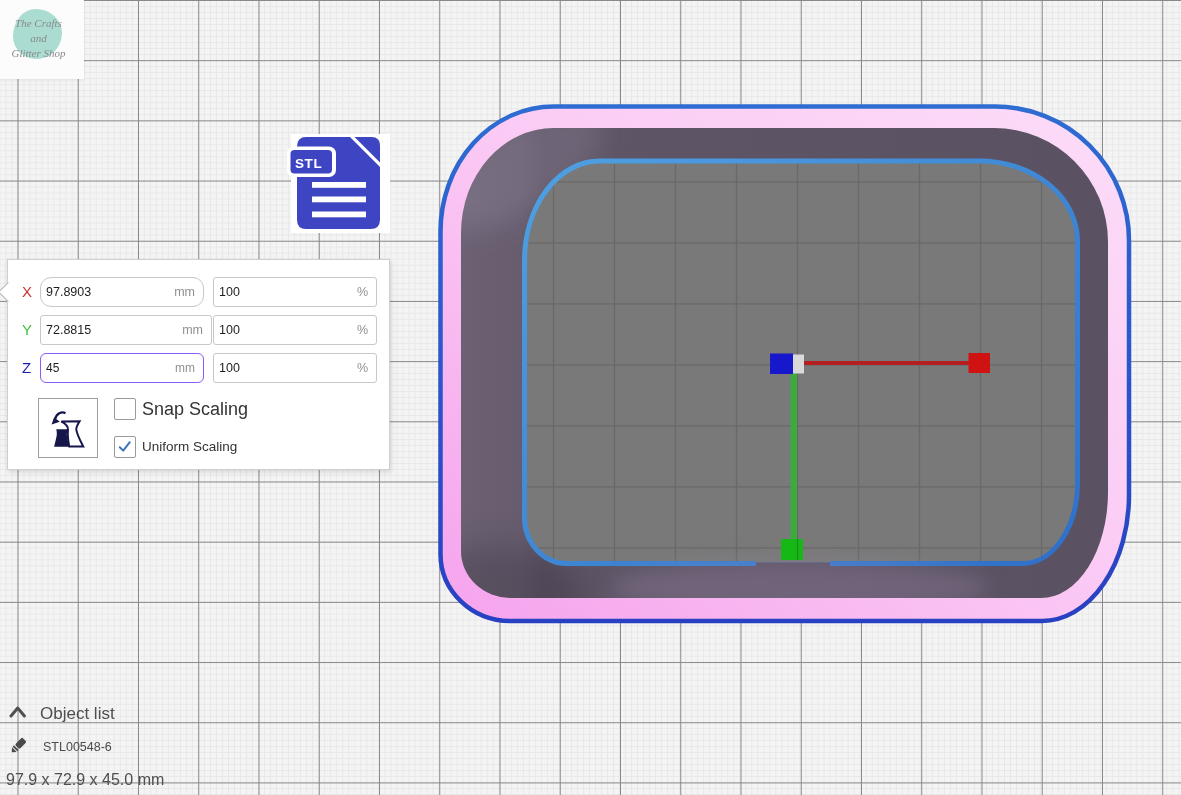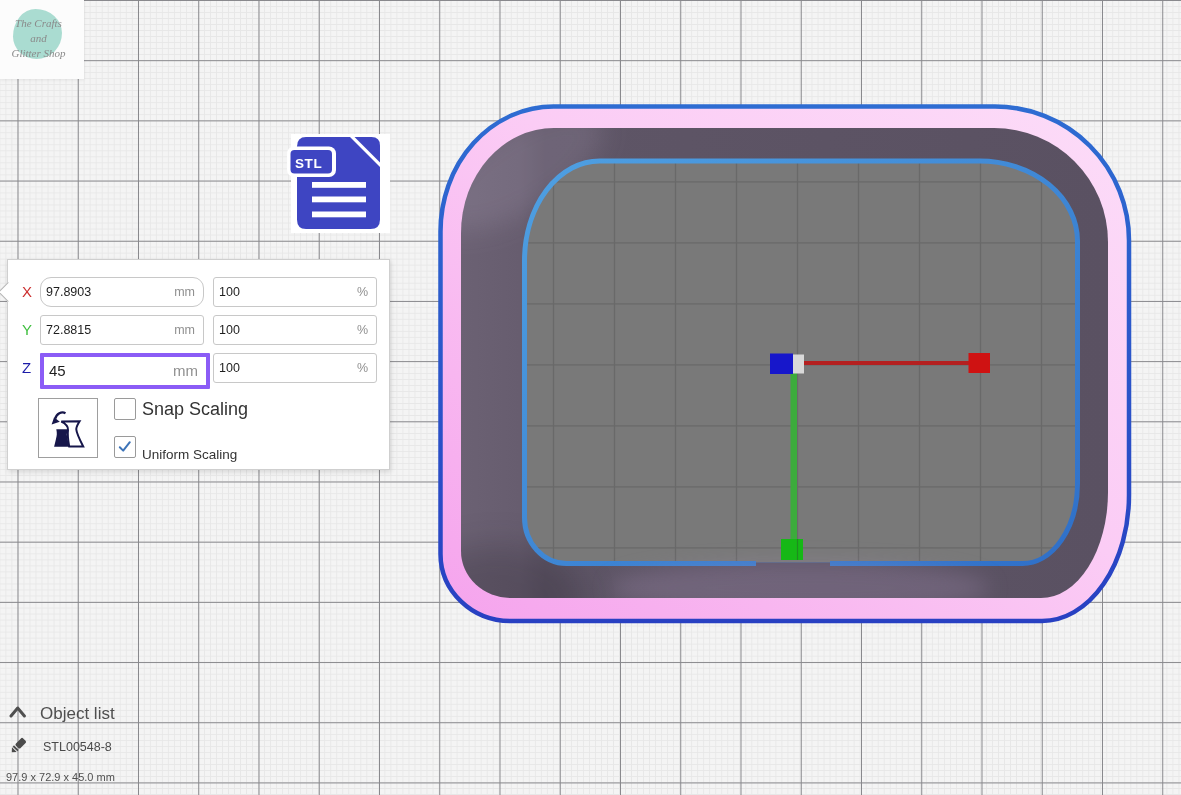--- a/index.html
+++ b/index.html
@@ -102,30 +102,30 @@
 
   <div class="abs" style="left:32px;top:17px;width:162px;height:28px;border:1px solid #c8c8c8;border-radius:11px;font-size:12.5px;line-height:28px;">
     <span style="position:absolute;left:5px;color:#1e1e1e;">97.8903</span>
       <span style="position:absolute;right:8px;color:#909090;">mm</span>
   </div>
   <div class="abs" style="left:205px;top:17px;width:162px;height:28px;border:1px solid #c8c8c8;border-radius:3px;font-size:12.5px;line-height:28px;">
     <span style="position:absolute;left:5px;color:#1e1e1e;">100</span>
       <span style="position:absolute;right:8px;color:#909090;">%</span>
   </div>
 
-  <div class="abs" style="left:32px;top:55px;width:162px;height:28px;border:1px solid #c8c8c8;border-radius:3px;font-size:12.5px;line-height:28px;">
+  <div class="abs" style="left:32px;top:55px;width:162px;height:28px;border:1px solid #c8c8c8;border-radius:3px;font-size:12.5px;line-height:28px;padding-left:8px;">
     <span style="position:absolute;left:5px;color:#1e1e1e;">72.8815</span>
       <span style="position:absolute;right:8px;color:#909090;">mm</span>
   </div>
   <div class="abs" style="left:205px;top:55px;width:162px;height:28px;border:1px solid #c8c8c8;border-radius:3px;font-size:12.5px;line-height:28px;">
     <span style="position:absolute;left:5px;color:#1e1e1e;">100</span>
       <span style="position:absolute;right:8px;color:#909090;">%</span>
   </div>
 
-  <div class="abs" style="left:32px;top:93px;width:162px;height:28px;border:4px solid #8b5cf6;border-radius:1px;font-size:15px;line-height:28px;">
+  <div class="abs" style="left:32px;top:93px;width:162px;height:28px;border:1px solid #8b5cf6;border-radius:6px;font-size:12px;line-height:28px;">
     <span style="position:absolute;left:5px;color:#1e1e1e;">45</span>
       <span style="position:absolute;right:8px;color:#909090;">mm</span>
   </div>
   <div class="abs" style="left:205px;top:93px;width:162px;height:28px;border:1px solid #c8c8c8;border-radius:3px;font-size:12.5px;line-height:28px;">
     <span style="position:absolute;left:5px;color:#1e1e1e;">100</span>
       <span style="position:absolute;right:8px;color:#909090;">%</span>
   </div>
 
   <div class="abs" style="left:30px;top:138px;width:58px;height:58px;border:1px solid #9e9e9e;background:#fff;">
     <svg width="58" height="58" viewBox="0 0 58 58">
@@ -137,34 +137,34 @@
   </div>
 
   <div class="abs" style="left:106px;top:138px;width:20px;height:20px;border:1px solid #9a9a9a;background:#fff;border-radius:2px;"></div>
   <div class="abs" style="left:134px;top:138px;height:22px;line-height:22px;font-size:18px;color:#333;">Snap Scaling</div>
 
   <div class="abs" style="left:106px;top:176px;width:20px;height:20px;border:1px solid #9a9a9a;background:#fff;border-radius:2px;">
     <svg width="20" height="20" viewBox="0 0 20 20">
         <path d="M4.8 10.2 L8.2 13.6 L14.8 5.2" fill="none" stroke="#3d74b8" stroke-width="2" stroke-linecap="round" stroke-linejoin="round"></path>
       </svg>
   </div>
-  <div class="abs" style="left:134px;top:176px;height:22px;line-height:22px;font-size:13.5px;color:#333;margin-top:8px;">Uniform Scaling</div>
+  <div class="abs" style="left:134px;top:176px;height:22px;line-height:22px;font-size:13.5px;color:#333;">Uniform Scaling</div>
 </div>
 
 <svg class="abs" style="left:9px;top:704px;" width="18" height="14" viewBox="0 0 18 14">
   <polyline points="2,12 8.7,4 15.4,12" fill="none" stroke="#4f4f4f" stroke-width="3" stroke-linecap="round" stroke-linejoin="round"></polyline>
 </svg>
 <div class="abs" style="left:40px;top:704px;font-size:17px;color:#4f4f4f;">Object list</div>
 
 <svg class="abs" style="left:9px;top:736px;" width="19" height="19" viewBox="0 0 19 19">
   <g transform="rotate(45 9.5 9.5)">
     <rect x="6.2" y="1.2" width="6.6" height="10.2" rx="1.6" fill="#4a4a4a"></rect>
     <rect x="6.2" y="12.6" width="6.6" height="1.8" fill="#4a4a4a"></rect>
     <path d="M6.2 15.4 H12.8 L9.5 19 Z" fill="#4a4a4a"></path>
   </g>
 </svg>
-<div class="abs" style="left:43px;top:740px;font-size:12.5px;color:#4a4a4a;">STL00548-8</div>
-<div class="abs" style="left:6px;top:771px;font-size:11px;color:#4f4f4f;">97.9 x 72.9 x 45.0 mm</div>
+<div class="abs" style="left:43px;top:740px;font-size:12.5px;color:#4a4a4a;">STL00548-6</div>
+<div class="abs" style="left:6px;top:771px;font-size:16px;color:#4f4f4f;">97.9 x 72.9 x 45.0 mm</div>
 
 <div class="abs" style="left:0;top:0;width:84px;height:79px;background:#fcfcfc;box-shadow:0 1px 3px rgba(0,0,0,0.08);">
   <div class="abs" style="left:13px;top:9px;width:49px;height:50px;background:#aadcd1;border-radius:46% 54% 52% 48%/55% 48% 52% 45%;"></div>
   <div class="abs" style="left:0;top:16px;width:77px;text-align:center;font-family:'Liberation Serif',serif;font-style:italic;font-size:11px;line-height:15px;color:#8a8a8a;">The Crafts<br>and<br>Glitter Shop</div>
 </div>
 
 </body></html>

